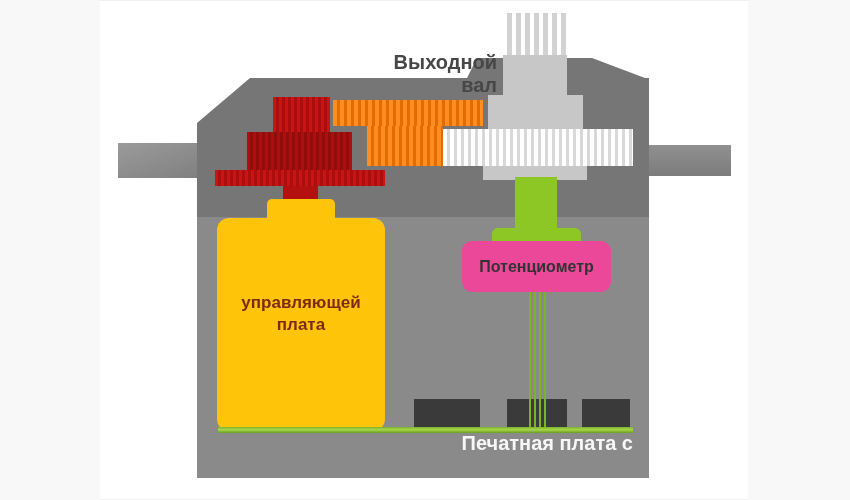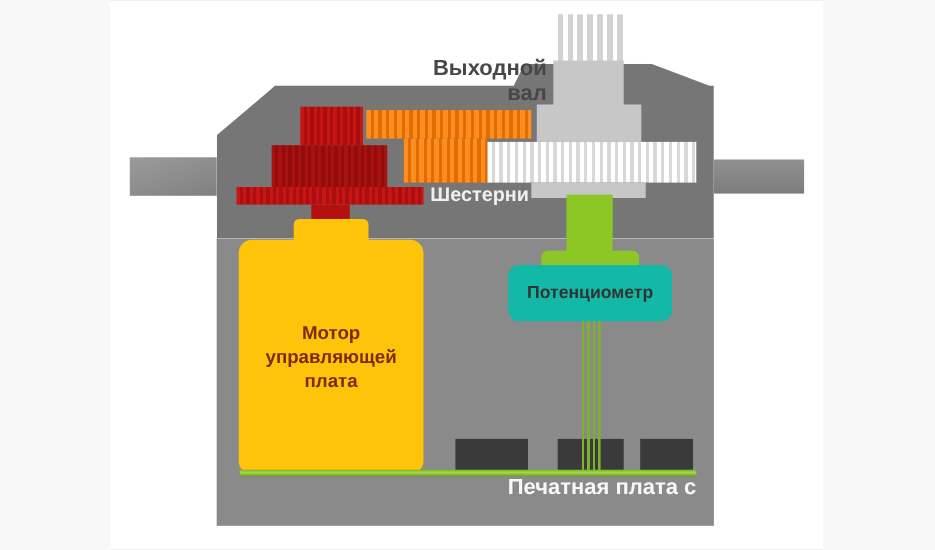--- a/index.html
+++ b/index.html
@@ -50,21 +50,21 @@
 
   
   #motor-tab{left:267px;top:199px;width:68px;height:22px;background:#fdc40a;border-radius:5px 5px 0 0;}
   #motor-body{left:217px;top:218px;width:168px;height:213px;background:#fdc40a;border-radius:12px;}
   #motor-label{left:217px;top:292px;width:168px;text-align:center;
     color:#7e2a10;font-size:17px;line-height:22px;font-weight:700;}
 
   
   #pot-shaft{left:515px;top:177px;width:42px;height:56px;background:#8cc725;}
   #pot-neck{left:492px;top:228px;width:89px;height:18px;background:#8cc725;border-radius:6px 6px 0 0;}
-  #pot-body{left:462px;top:241px;width:149px;height:51px;background:#14b8a6;border-radius:10px;
+  #pot-body{left:462px;top:241px;width:149px;height:51px;background:#ec4899;border-radius:10px;
     display:flex;align-items:center;justify-content:center;}
   #pot-label{color:#333333;font-size:16px;font-weight:700;}
 
   
   #wires{left:529px;top:292px;width:17px;height:140px;z-index:6;
     background:repeating-linear-gradient(90deg,#7db32c 0 2px,transparent 2px 5px);}
   .chip{top:399px;height:29px;background:#3a3a3a;z-index:5;}
   #chip-1{left:414px;width:66px;}
   #chip-2{left:507px;width:60px;}
   #chip-3{left:582px;width:48px;}
@@ -104,21 +104,20 @@
   <div class="abs part" id="red-t2"></div>
   <div class="abs part" id="red-t3"></div>
   <div class="abs part" id="red-stem"></div>
 
   <div class="abs part" id="orange-band"></div>
   <div class="abs part" id="orange-column"></div>
 
   <div class="abs part" id="motor-tab"></div>
   <div class="abs part" id="motor-body"></div>
   <div class="abs lbl" id="motor-label">
-    <div>Мотор</div>
     <div>управляющей</div>
     <div>плата</div>
   </div>
 
   <div class="abs part" id="pot-shaft"></div>
   <div class="abs part" id="pot-neck"></div>
   <div class="abs part" id="pot-body">
     <span id="pot-label">Потенциометр</span>
   </div>
 
@@ -126,19 +125,18 @@
   <div class="abs chip" id="chip-2"></div>
   <div class="abs chip" id="chip-3"></div>
   <div class="abs" id="wires"></div>
   <div class="abs" id="pcb-line"></div>
 
   <div class="abs lbl" id="shaft-label">
     <div>Выходной</div>
     <div>вал</div>
   </div>
   <div class="abs lbl" id="gears-label">
-    <div>Шестерни</div>
   </div>
   <div class="abs lbl" id="pcb-label">
     <div>Печатная плата с</div>
   </div>
 
 </div>
 
 </body></html>

